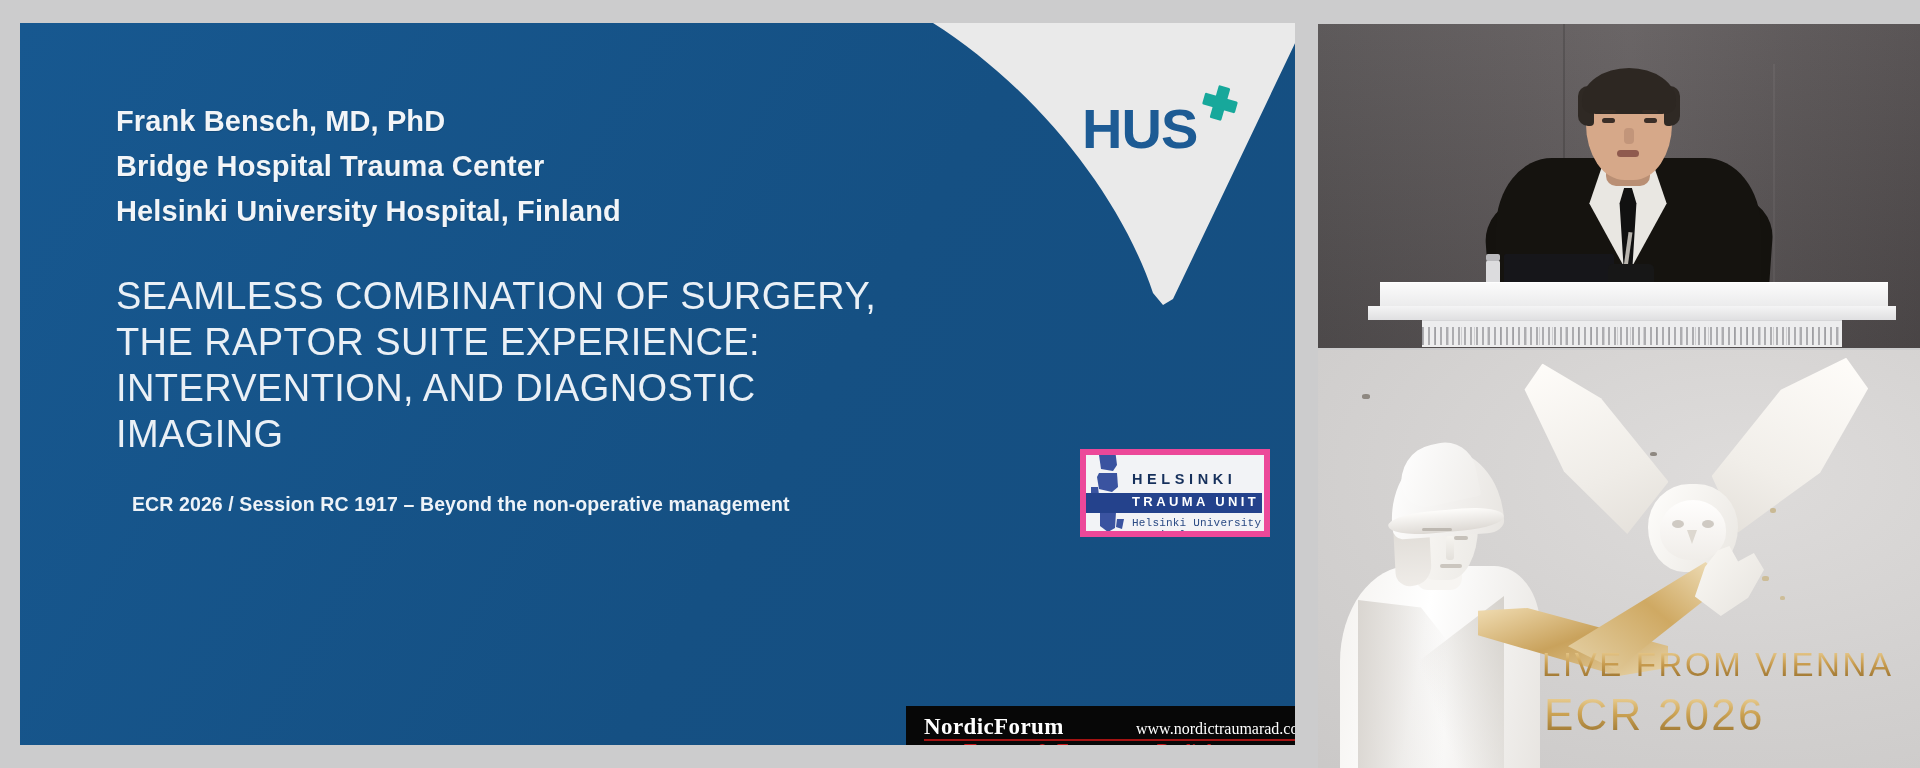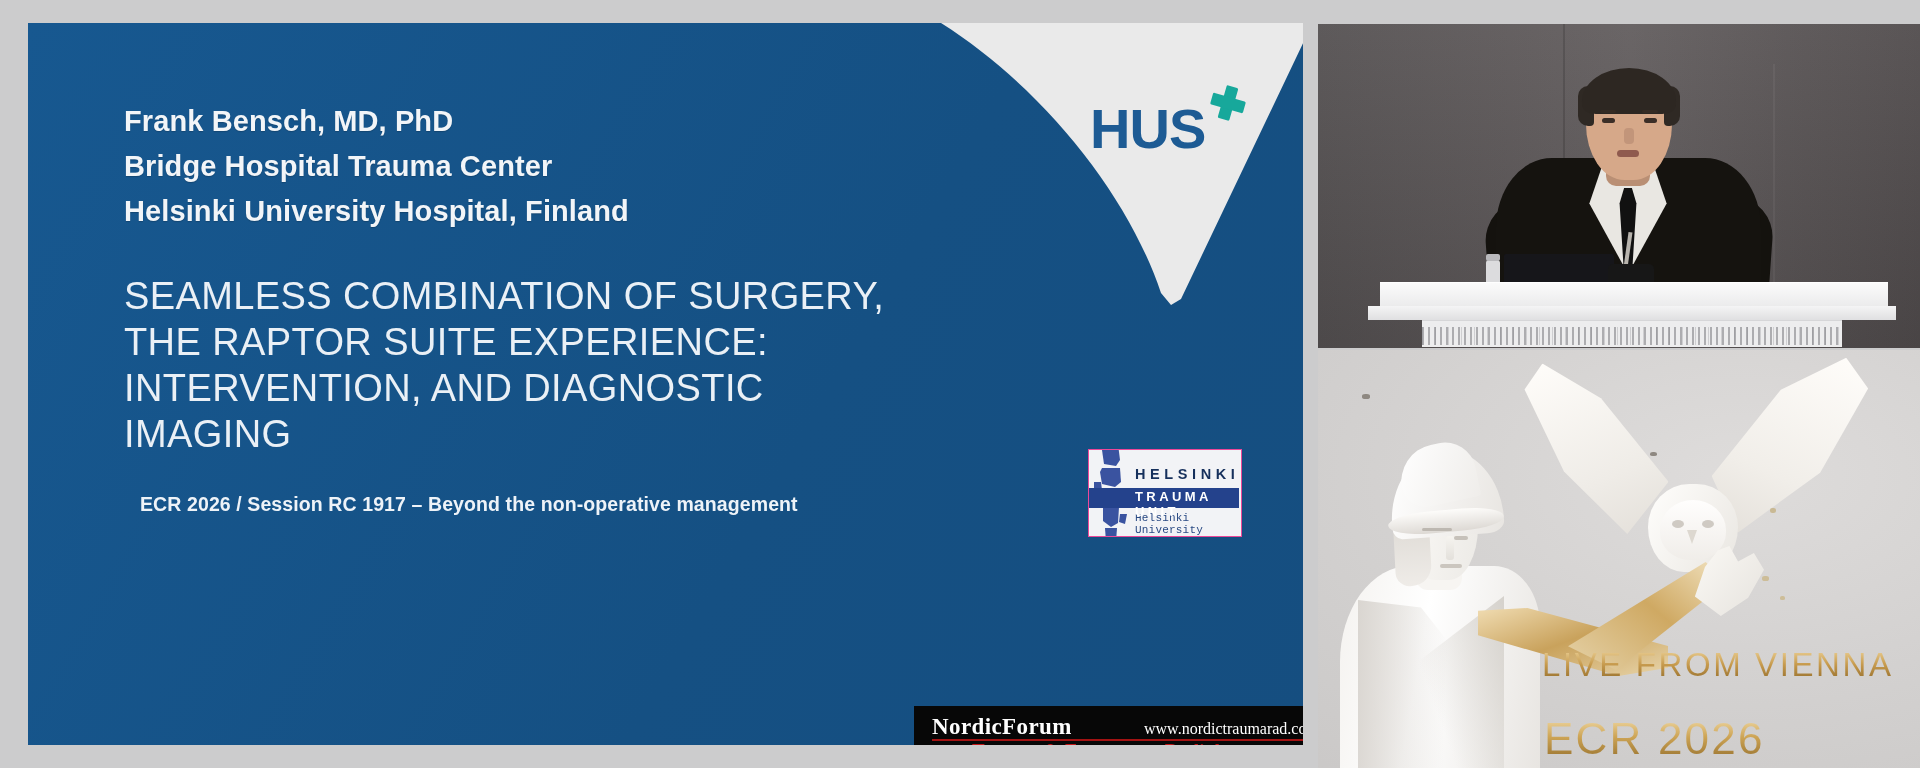--- a/index.html
+++ b/index.html
@@ -17,21 +17,21 @@
   #stage {
     position: relative;
     width: 1920px;
     height: 768px;
     background: #cccccd;
   }
 
   
   #slide {
     position: absolute;
-    left: 28px;
+    left: 20px;
     top: 23px;
     width: 1275px;
     height: 722px;
     background: #17548c;
     overflow: hidden;
   }
   #slide-bg-gradient{
     position:absolute; inset:0;
     background: linear-gradient(120deg,#175890 0%, #155083 60%, #154e80 100%);
   }
@@ -117,24 +117,24 @@
     position:absolute;
     left:118px; top:8px;
     width:40px; height:40px;
   }
 
   
   .htu-logo{
     position:absolute;
     left:1060px;
     top:426px;
-    width:154px;
+    width:190px;
     height:88px;
     background:#f2f3f6;
-    border:1px solid #ec4899;
+    border:6px solid #ec4899;
     box-sizing:border-box;
     overflow:hidden;
   }
   .htu-img{
     position:absolute; left:3px; top:-8px; width:36px; height:100px;
   }
   .htu-right{
     position:absolute; left:40px; top:0; right:2px; bottom:0;
   }
   .htu-helsinki{
@@ -477,21 +477,20 @@
     text-shadow:none;
   }
   #promo .promo-line2{
     position:absolute; left:226px; top:340px;
     font-size:44px; font-weight:400; letter-spacing:2.2px;
     color:transparent;
     background:linear-gradient(180deg,#f6e2b2 0%, #cda455 46%, #8f6a29 100%);
     -webkit-background-clip:text; background-clip:text;
     font-family:"Liberation Sans", sans-serif;
     white-space:nowrap;
-    margin-top:24px;
   }
 </style>
 </head>
 <body>
 
 <div id="stage">
 
   <div id="slide">
     <div id="slide-bg-gradient"></div>
 

